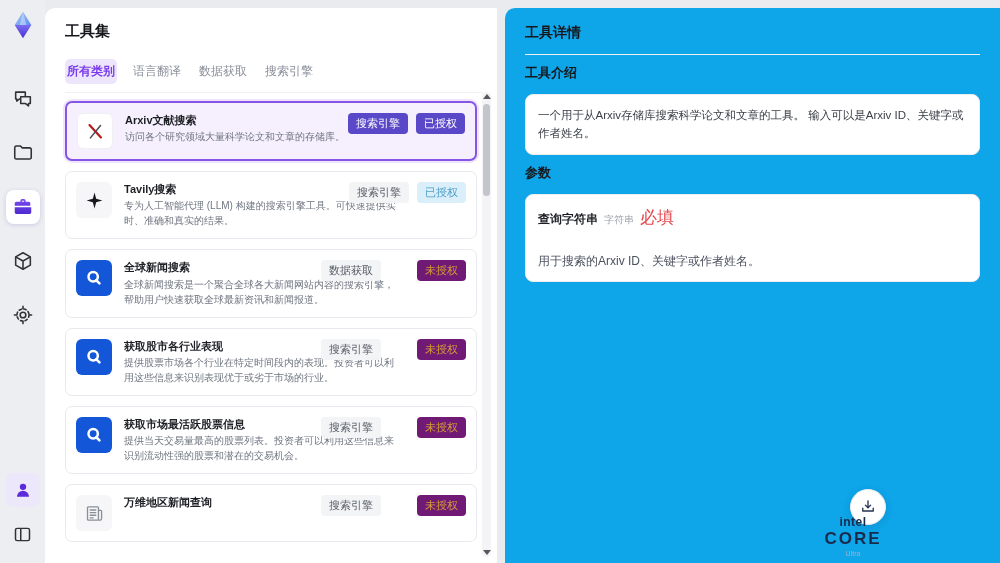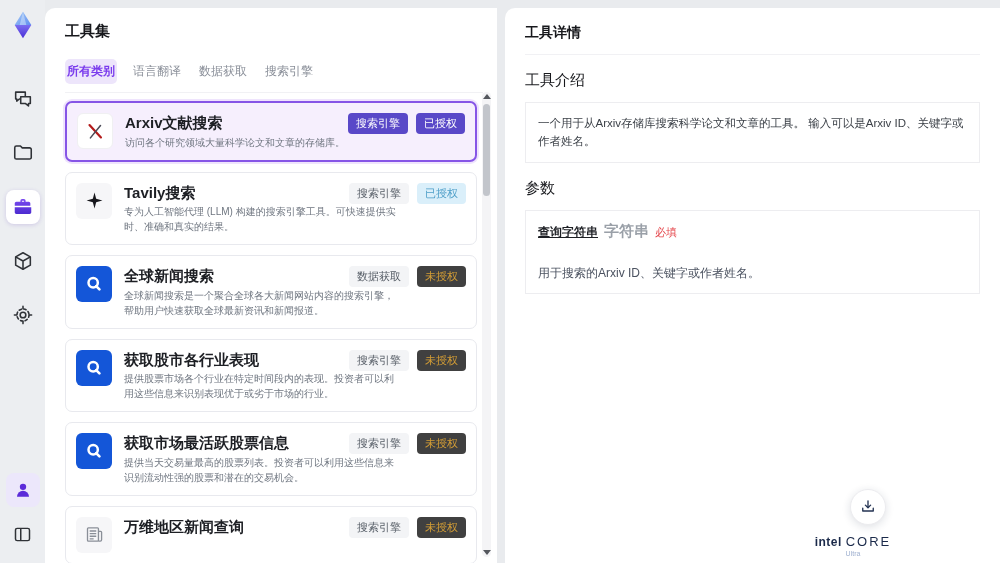--- a/index.html
+++ b/index.html
@@ -24,54 +24,54 @@
   .tab.active { background:#ede5fb; color:#7a3bed; font-weight:bold; }
 
   .tool-list { margin-top:8px; width:412px; }
   .tool-card { position:relative; display:flex; background:#fff; border:1px solid #e8e9ee; border-radius:7px; padding:10px 10px 10px 10px; margin-bottom:10px; cursor:pointer; }
   .tool-card.selected { background:#f6effd; border:2px solid #8655e6; box-shadow:0 0 0 2px #efe4fd; }
   .tool-icon { flex:0 0 36px; width:36px; height:36px; border-radius:6px; display:flex; align-items:center; justify-content:center; background:#f6f6f8; }
   .tile-white { background:#ffffff; border:1px solid #f0f0f2; }
   .tile-light { background:#f6f6f8; }
   .tile-blue  { background:#1456d8; }
   .tool-text { flex:1; padding-left:12px; padding-right:4px; min-width:0; }
-  .tool-name { font-size:15px; font-weight:bold; color:#1d1f24; line-height:1.3; }
+  .tool-name { font-size:11px; font-weight:bold; color:#1d1f24; line-height:1.3; }
   .tool-desc { margin-top:2px; font-size:10px; color:#6f7680; line-height:1.5; max-width:272px; }
   .tool-badges { position:absolute; top:10px; right:10px; display:flex; gap:8px; }
   .badge { font-size:11px; line-height:1; padding:5px 8px; border-radius:4px; white-space:nowrap; }
   .badge-solid { background:#5948c8; color:#ffffff; }
   .badge-gray  { background:#f3f4f6; color:#565d66; }
   .badge-info  { background:#daeffa; color:#4e9fc8; }
-  .badge-warn  { background:#404040; color:#d39d35; }
+  .badge-warn  { background:#701a75; color:#d39d35;margin-left:28px; }
 
   
   .list-scrollbar { position:absolute; right:6px; top:84px; bottom:6px; width:9px; background:#f4f4f6; border-radius:5px; }
   .sb-thumb { position:absolute; left:1px; top:12px; width:7px; height:92px; background:#c2c5cb; border-radius:4px; }
   .sb-arrow { position:absolute; left:1px; width:0; height:0; border-left:4px solid transparent; border-right:4px solid transparent; }
   .sb-up { top:2px; border-bottom:5px solid #55585e; }
   .sb-down { bottom:2px; border-top:5px solid #55585e; }
 
   
-  .detail { position:absolute; left:505px; top:8px; width:495px; height:555px; background:#ffffff; border-radius:10px 0 0 0; padding:16px 20px; }
+  .detail { position:absolute; left:505px; top:8px; width:495px; height:555px; background:#0ea5e9; border-radius:10px 0 0 0; padding:16px 20px; }
   .detail h2 { font-size:14px; font-weight:bold; color:#17181c; padding-bottom:12px; border-bottom:1px solid #f1f1f4; }
-  .detail h3 { font-size:15px; font-weight:normal; color:#17181c; margin-top:16px; }
-  .detail-box { margin-top:12px; background:#ffffff; border:1px solid #ededf0; border-radius:0; padding:11px 12px; }
+  .detail h3 { font-size:13px; font-weight:bold; color:#17181c; margin-top:9px; }
+  .detail-box { margin-top:12px; background:#ffffff; border:1px solid #ededf0; border-radius:8px; padding:11px 12px; }
   .intro-text { font-size:11.5px; color:#3c4148; line-height:1.6; }
   .param-head { display:flex; align-items:baseline; gap:6px; }
-  .param-name { font-size:12px; font-weight:bold; color:#1d1f24;text-decoration:underline; }
-  .param-type { font-size:15px; color:#9aa0a8;font-weight:bold; }
-  .param-req  { font-size:11px; color:#e5484d; }
+  .param-name { font-size:12px; font-weight:bold; color:#1d1f24; }
+  .param-type { font-size:10px; color:#9aa0a8; }
+  .param-req  { font-size:17px; color:#e5484d; }
   .param-desc { margin-top:24px; font-size:12px; color:#4b5260; }
 
   
   .fab { position:absolute; right:18px; bottom:38px; width:36px; height:36px; border-radius:50%; background:#ffffff; border:1px solid #ececef; box-shadow:0 2px 8px rgba(30,40,70,.14); display:flex; align-items:center; justify-content:center; cursor:pointer; }
   .brand { position:absolute; right:12px; bottom:6px; width:78px; text-align:center; color:#1b2a4a; }
   .brand-line { font-size:12px; letter-spacing:.5px; }
   .brand-intel { font-weight:bold;text-align:center; }
-  .brand-core { font-weight:normal; letter-spacing:2px; font-size:13px; }
+  .brand-core { font-weight:bold; letter-spacing:2px; font-size:17px; }
   .brand-sub { font-size:7px; color:#9fb0d0; margin-top:1px; }
 </style>
 </head>
 <body>
 
 <div class="app">
 
   <div class="rail">
     <div class="logo">
       <svg viewBox="0 0 36 36" width="30" height="30">

